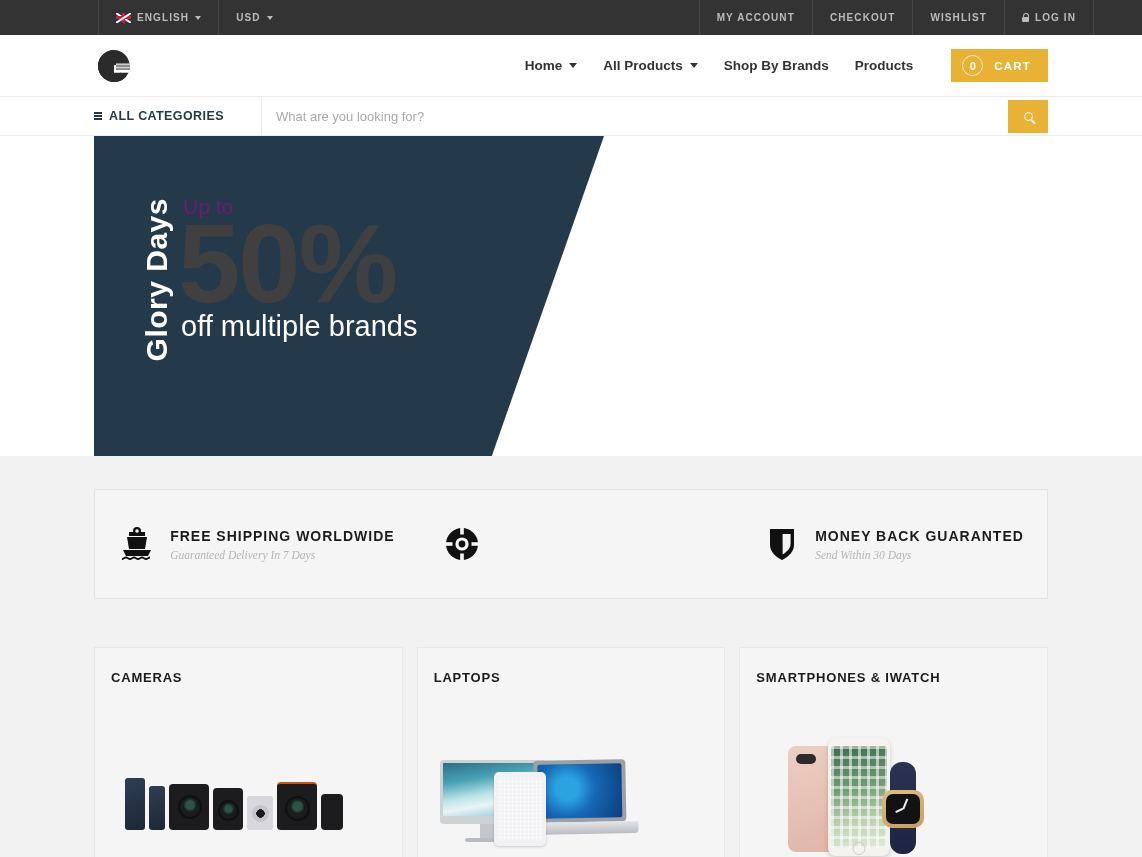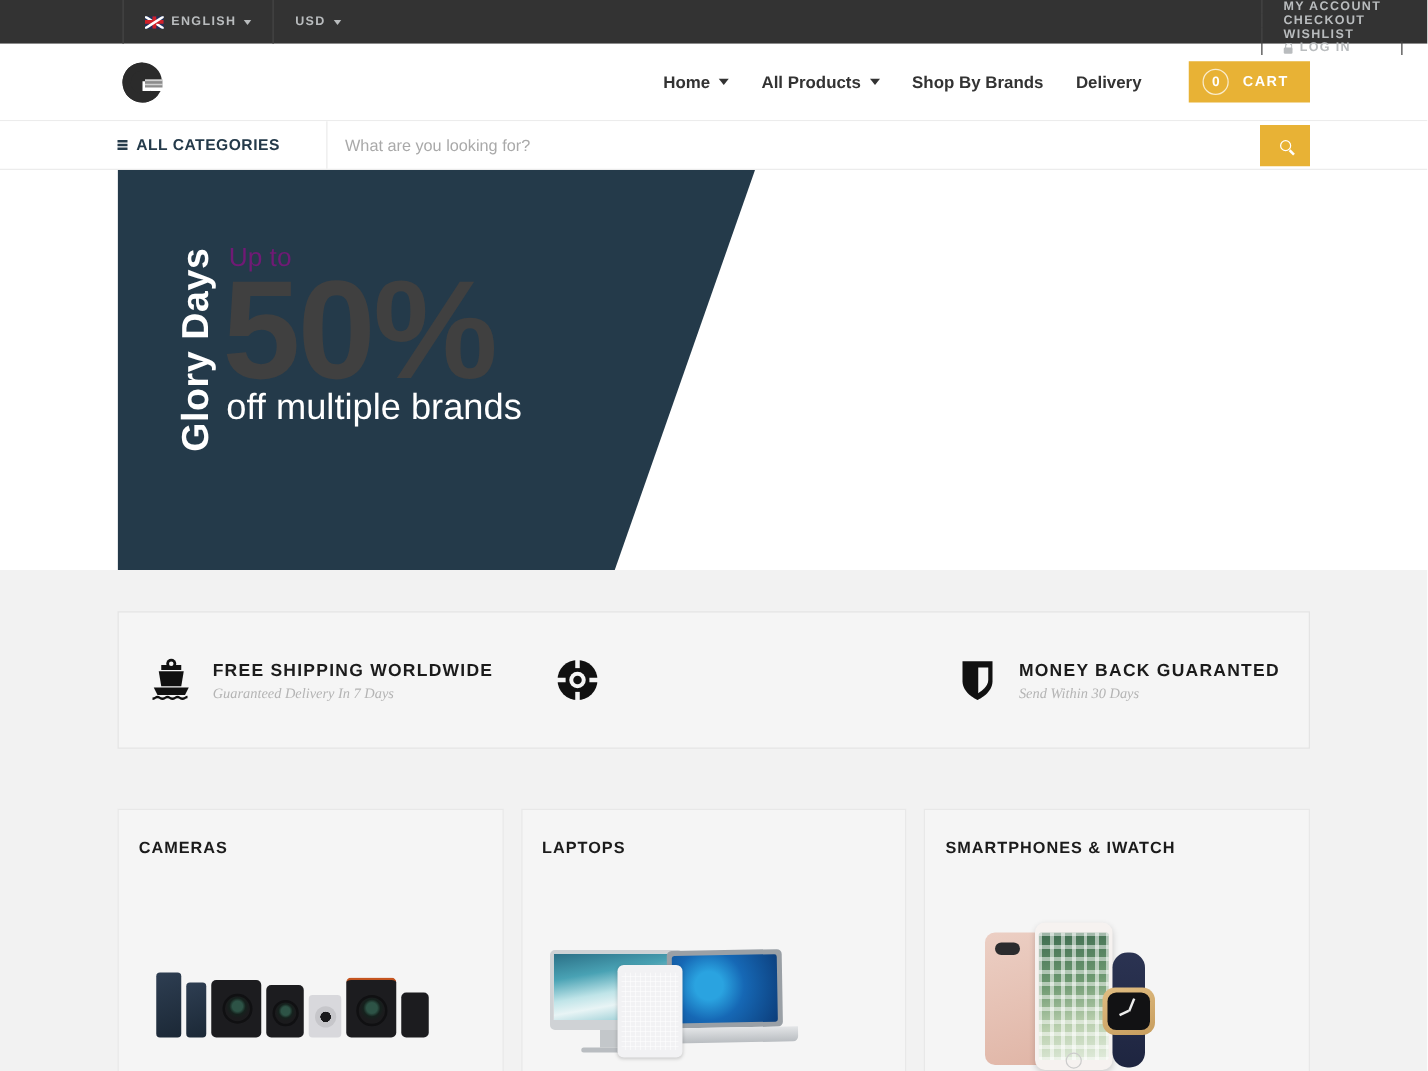--- a/index.html
+++ b/index.html
@@ -15,21 +15,21 @@
     height: 35px;
     background: #333333;
     display: flex;
     align-items: stretch;
     font-size: 10px;
     letter-spacing: 1.1px;
     font-weight: bold;
     color: #b9bcbe;
   }
   .topbar-left { display: flex; margin-left: 98px; }
-  .topbar-right { display: flex; margin-left: auto; margin-right: 20px; flex-direction: column; }
+  .topbar-right { display: flex; margin-left: auto; margin-right: 48px; }
   .tb-item {
     display: flex; align-items: center; gap: 6px;
     padding: 0 17px;
     border-left: 1px solid #464646;
     cursor: pointer;
     white-space: nowrap;
   }
   .topbar-right .tb-item:last-child { border-right: 1px solid #464646; }
   .topbar-left .tb-item:first-child { border-left: 1px solid #464646; }
   .flag {
@@ -391,21 +391,21 @@
   <div class="nav">
     <div class="nav-item">
       <span>Home</span>
       <span class="nav-caret"></span>
     </div>
     <div class="nav-item">
       <span>All Products</span>
       <span class="nav-caret"></span>
     </div>
     <div class="nav-item">Shop By Brands</div>
-    <div class="nav-item">Delivery</div>
+    <div class="nav-item">Products</div>
     <div class="cart-btn">
       <span class="cart-count">0</span>
       <span class="cart-label">CART</span>
     </div>
   </div>
 </div>
 
 <div class="searchrow">
   <div class="allcats">
     <span class="burger">

